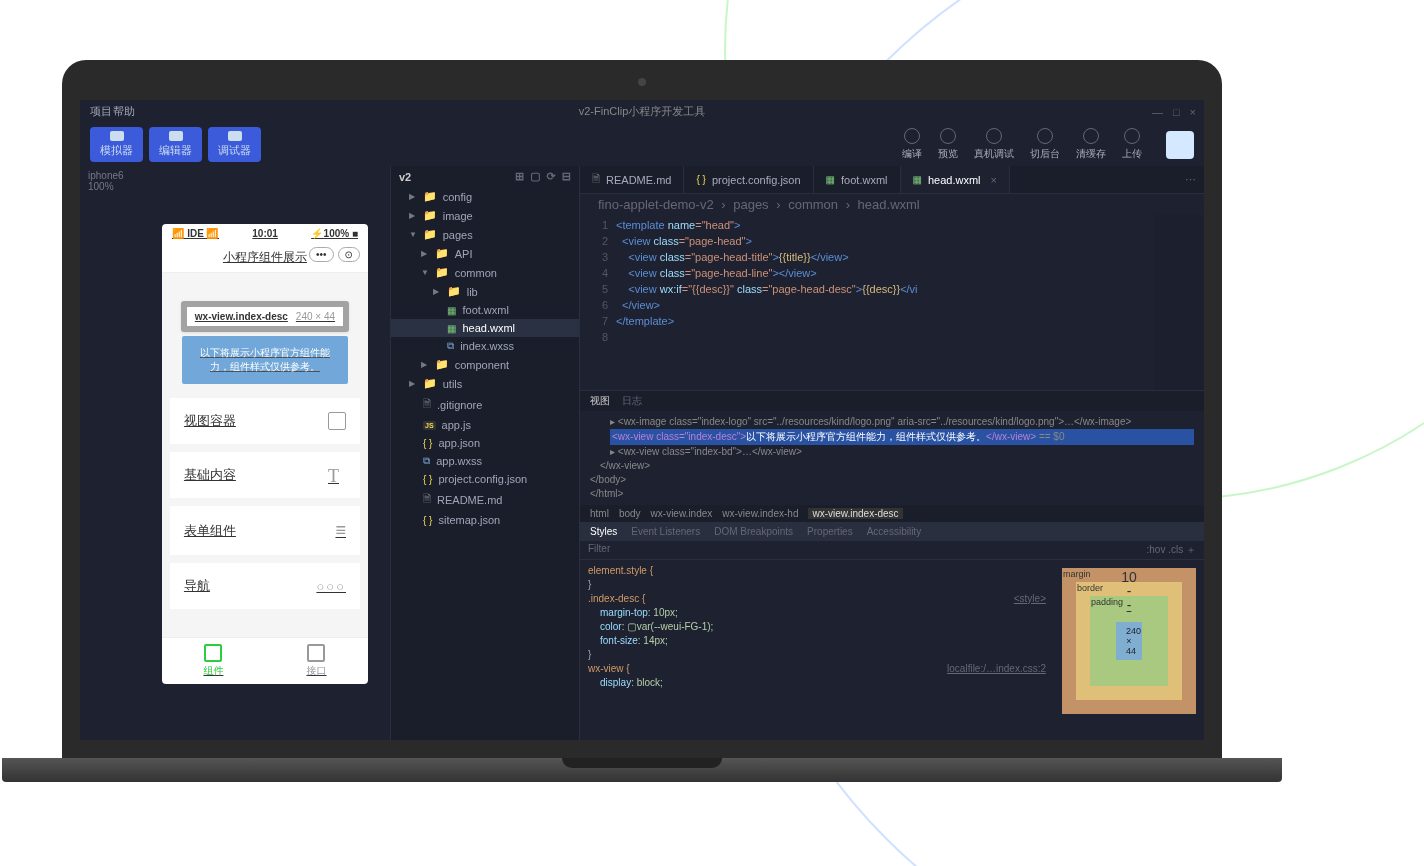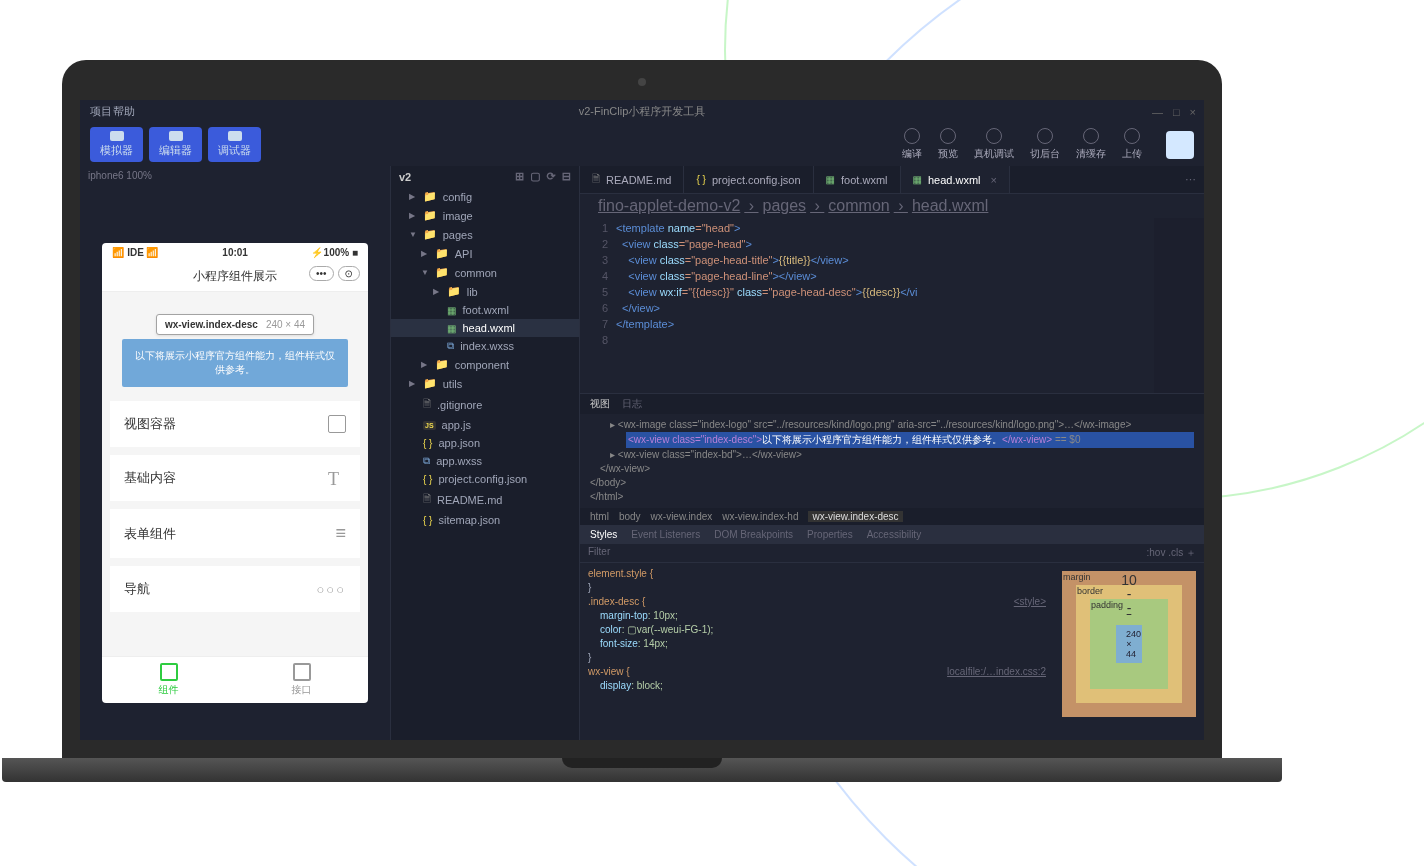--- a/index.html
+++ b/index.html
@@ -28,29 +28,29 @@
 .tb-btn { background: #3b5bdb; border-radius: 4px; padding: 4px 10px; display: flex; flex-direction: column; align-items: center; gap: 2px; color: #cde; min-width: 36px; }
 .tb-icon { width: 14px; height: 10px; background: #cde; border-radius: 2px; }
 .tb-right { margin-left: auto; display: flex; gap: 16px; align-items: center; }
 .tb-action { display: flex; flex-direction: column; align-items: center; gap: 3px; color: #aab; font-size: 10px; }
 .tb-action-icon { width: 16px; height: 16px; border: 1px solid #667; border-radius: 50%; }
 .avatar { width: 28px; height: 28px; background: #d4e8ff; border-radius: 4px; margin-left: 8px; }
 
 .ide-body { flex: 1; display: flex; overflow: hidden; }
 
 
-.sim-panel { width: 310px; background: #1e2230; display: flex; flex-direction: column; }
+.sim-panel { width: 310px; background: #1e2230; display: flex; flex-direction: row; }
 .sim-status { padding: 4px 8px; font-size: 10px; color: #778; }
-.phone { background: #fff; margin: 58px 22px 0; border-radius: 4px; color: #333; display: flex; flex-direction: column; height: 460px; }
+.phone { background: #fff; margin: 58px 22px 0; border-radius: 4px; color: #333; display: flex; flex-direction: column; height: 460px; text-decoration: underline; }
 .phone-status { display: flex; justify-content: space-between; padding: 4px 10px; font-size: 10px; font-weight: 600; }
 .phone-header { text-align: center; padding: 6px; font-size: 12px; position: relative; border-bottom: 1px solid #eee; }
 .phone-dots { position: absolute; right: 8px; top: 4px; display: flex; gap: 4px; align-items: center; }
 .phone-dots span { border: 1px solid #aaa; border-radius: 10px; padding: 1px 6px; font-size: 10px; }
 .phone-body { flex: 1; background: #f5f5f5; padding: 10px 8px; position: relative; }
-.tooltip-box { background: #fff; border: 1px solid #a3a3a3; border-radius: 3px; padding: 4px 8px; font-size: 10px; margin: 12px auto 4px; width: fit-content; box-shadow: 0 1px 3px rgba(0,0,0,0.1); }
+.tooltip-box { background: #fff; border: 6px solid #a3a3a3; border-radius: 3px; padding: 4px 8px; font-size: 10px; margin: 18px auto 4px; width: fit-content; box-shadow: 0 1px 3px rgba(0,0,0,0.1); }
 .tooltip-box .dim { color: #999; margin-left: 8px; }
 .highlight-block { background: #5b9bd5; color: #fff; padding: 10px; margin: 0 12px 14px; font-size: 10px; text-align: center; border-radius: 2px; opacity: 0.85; }
 .menu-item { background: #fff; padding: 14px 14px; margin-bottom: 8px; display: flex; justify-content: space-between; align-items: center; font-size: 13px; }
 .menu-icon { width: 18px; height: 18px; border: 1px solid #999; border-radius: 2px; }
 .phone-tabs { display: flex; border-top: 1px solid #eee; }
 .phone-tab { flex: 1; text-align: center; padding: 6px; font-size: 10px; }
 .phone-tab.active { color: #2ecc40; }
 .phone-tab-icon { width: 18px; height: 18px; margin: 0 auto 2px; border: 2px solid currentColor; border-radius: 2px; }
 
 
@@ -70,21 +70,21 @@
 .indent-2 { padding-left: 30px; }
 .indent-3 { padding-left: 42px; }
 
 
 .editor-panel { flex: 1; display: flex; flex-direction: column; background: #1e2230; overflow: hidden; }
 .editor-tabs { display: flex; align-items: center; background: #1a1e2b; border-bottom: 1px solid #2a2f3f; }
 .editor-tab { padding: 5px 12px; display: flex; align-items: center; gap: 6px; font-size: 11px; color: #aab; border-right: 1px solid #2a2f3f; }
 .editor-tab.active { background: #1e2230; color: #fff; }
 .editor-tab .close { color: #667; margin-left: 4px; }
 .tab-more { margin-left: auto; padding: 4px 8px; color: #667; }
-.breadcrumb { padding: 3px 14px; font-size: 16px; color: #667; text-decoration: underline; }
+.breadcrumb { padding: 3px 14px; font-size: 13px; color: #667; }
 .breadcrumb span { margin: 0 4px; }
 
 .code-area { flex: 0 0 175px; display: flex; font-family: Consolas, monospace; font-size: 11px; position: relative; }
 .line-numbers { width: 36px; text-align: right; padding: 2px 8px 2px 0; color: #556; }
 .line-numbers div { line-height: 16px; }
 .code-lines { flex: 1; padding: 2px 0; }
 .code-lines div { line-height: 16px; white-space: pre; }
 .minimap { position: absolute; right: 0; top: 0; width: 50px; height: 100%; background: #1a1e2b; opacity: 0.6; }
 .tag { color: #5b8dd6; }
 .attr { color: #9cdcfe; }
@@ -385,21 +385,21 @@
             <div class="minimap"></div>
           </div>
 
           <div class="devtools">
             <div class="dt-tabs">
               <span class="dt-tab active">视图</span>
               <span class="dt-tab">日志</span>
             </div>
             <div class="dt-elements">
               <div style="padding-left:20px">▸ &lt;wx-image class="index-logo" src="../resources/kind/logo.png" aria-src="../resources/kind/logo.png"&gt;…&lt;/wx-image&gt;</div>
-              <div class="sel" style="margin-left:36px"><span class="purple">&lt;wx-view class="index-desc"&gt;</span><span>以下将展示小程序官方组件能力，组件样式仅供参考。</span><span class="purple">&lt;/wx-view&gt;</span><span style="color:#888"> == $0</span></div>
+              <div class="sel" style="margin-left:20px"><span class="purple">&lt;wx-view class="index-desc"&gt;</span><span>以下将展示小程序官方组件能力，组件样式仅供参考。</span><span class="purple">&lt;/wx-view&gt;</span><span style="color:#888"> == $0</span></div>
               <div style="padding-left:20px">▸ &lt;wx-view class="index-bd"&gt;…&lt;/wx-view&gt;</div>
               <div style="padding-left:10px">&lt;/wx-view&gt;</div>
               <div>&lt;/body&gt;</div>
               <div>&lt;/html&gt;</div>
             </div>
             <div class="dt-crumb">
               <span>html</span>
               <span>body</span>
               <span>wx-view.index</span>
               <span>wx-view.index-hd</span>

